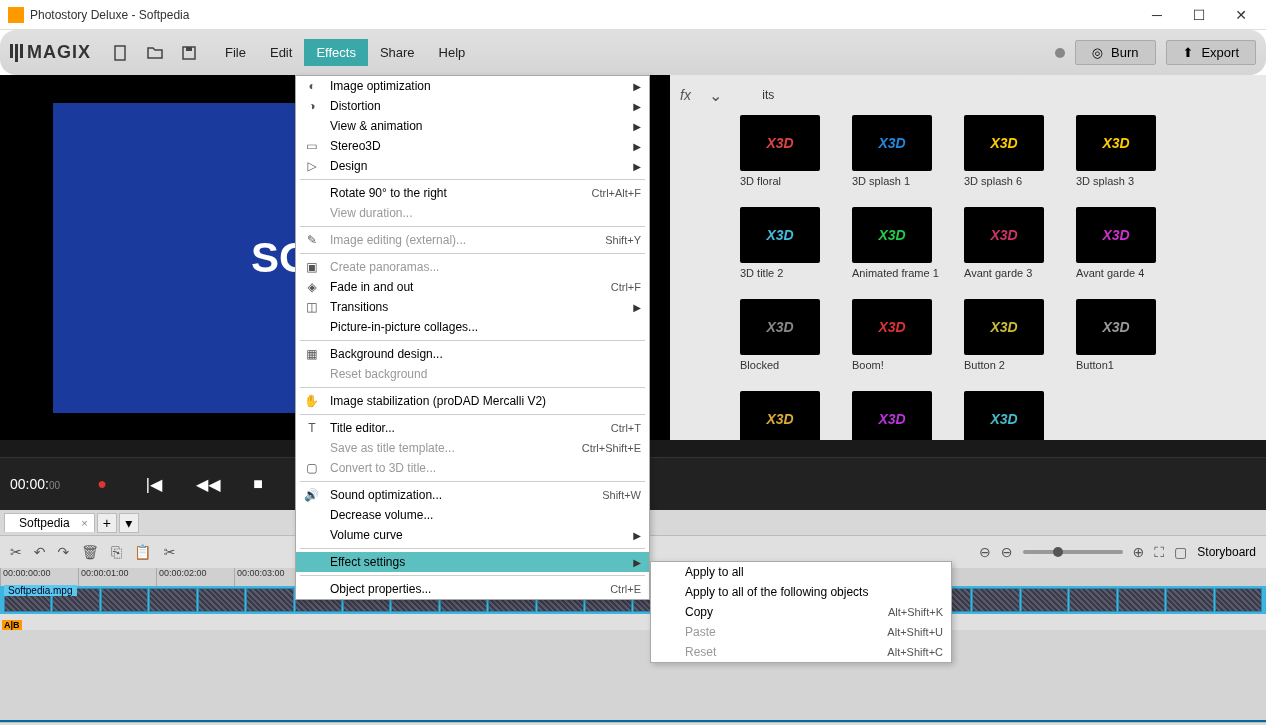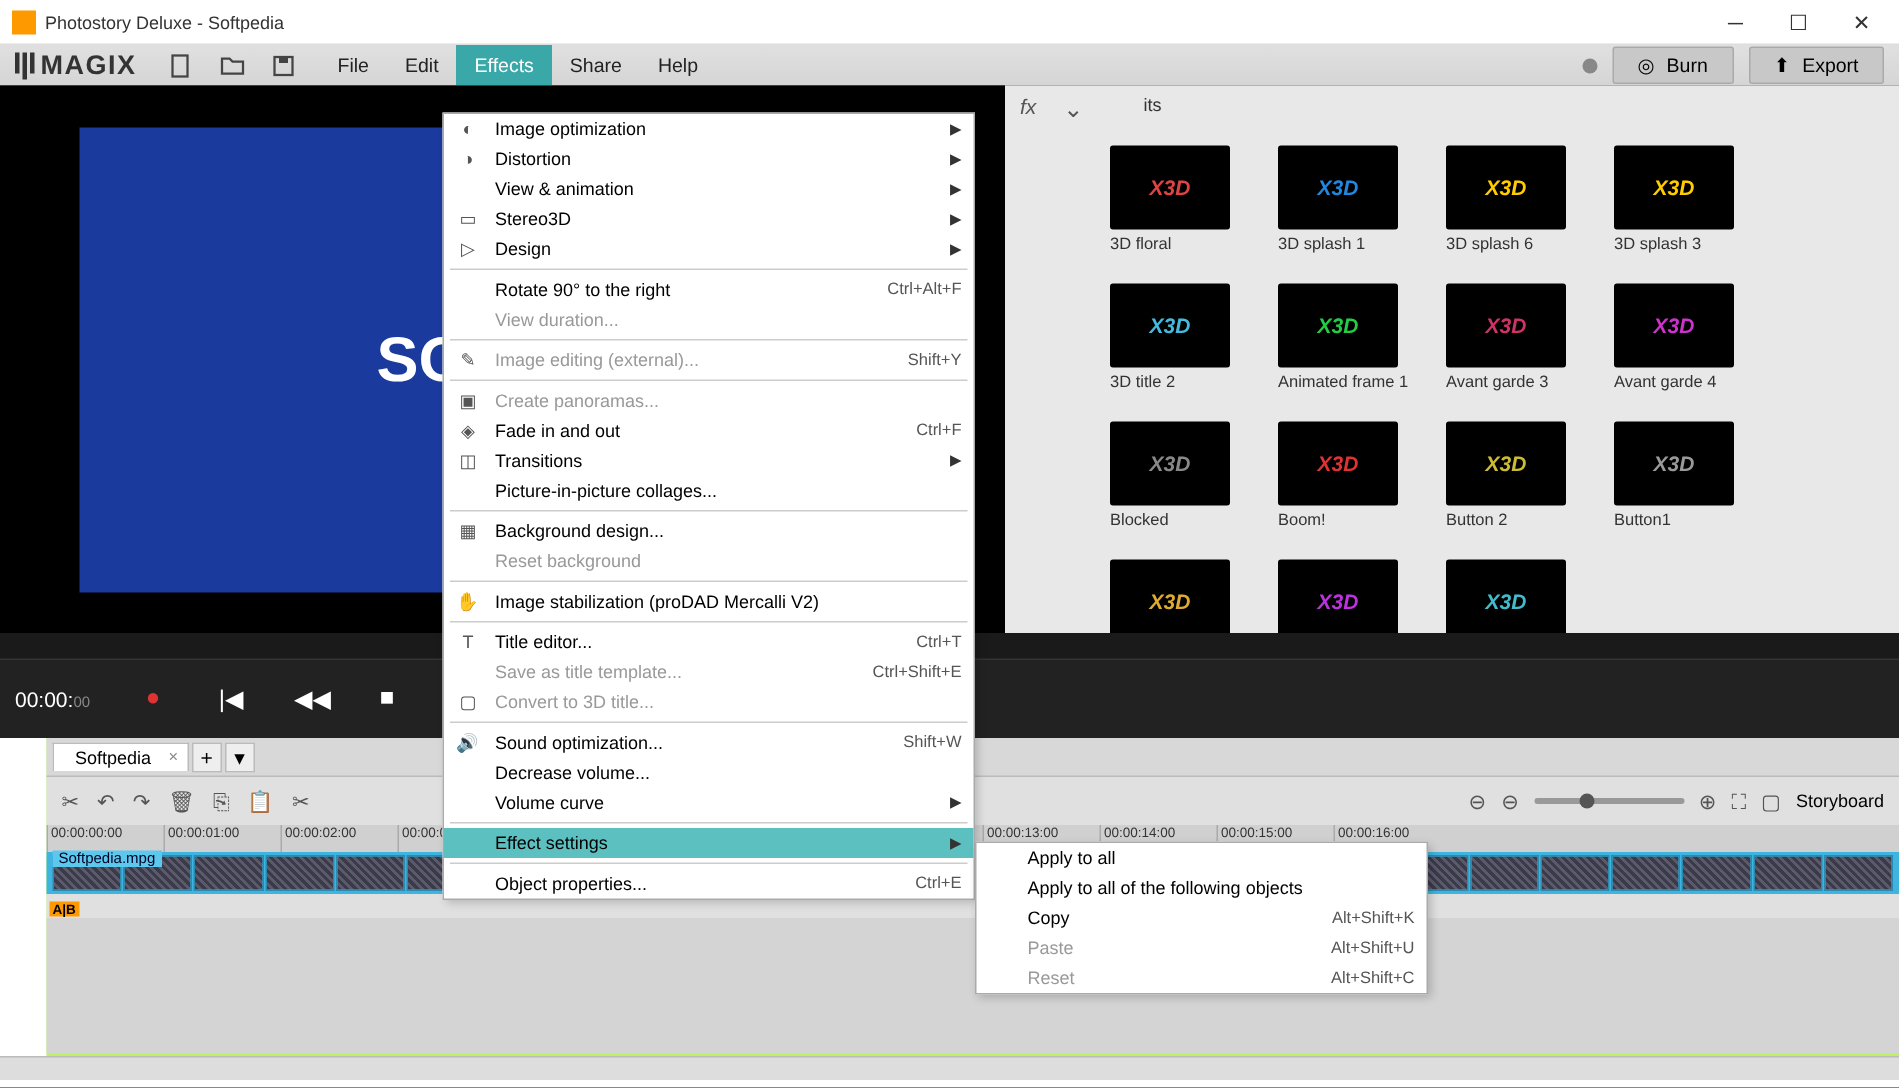--- a/index.html
+++ b/index.html
@@ -3,53 +3,53 @@
 <meta charset="utf-8">
 <style>
 * { margin: 0; padding: 0; box-sizing: border-box; font-family: "Segoe UI", Arial, sans-serif; }
 body { width: 1266px; height: 725px; background: #fff; overflow: hidden; position: relative; }
 .titlebar { height: 30px; background: #fff; border-bottom: 1px solid #ddd; display: flex; align-items: center; padding: 0 8px; font-size: 12px; color: #333; }
 .titlebar .app-icon { width: 16px; height: 16px; background: #f90; margin-right: 6px; }
 .titlebar-title { flex: 1; }
 .win-buttons { display: flex; gap: 24px; padding-right: 8px; }
 .win-btn { width: 18px; height: 18px; display: flex; align-items: center; justify-content: center; font-size: 14px; color: #333; cursor: pointer; }
 
-.toolbar { height: 27px; background: linear-gradient(#e0e0e0,#d5d5d5); display: flex; align-items: center; padding: 0 10px; }
+.toolbar { height: 45px; background: linear-gradient(#e0e0e0,#d5d5d5); display: flex; align-items: center; padding: 0 10px; border-radius: 16px; }
 .logo { font-weight: bold; font-size: 18px; letter-spacing: 1px; color: #333; display: flex; align-items: center; gap: 4px; }
 .logo-bars { display: flex; gap: 2px; }
 .logo-bar { width: 3px; background: #333; }
 .tb-icons { display: flex; gap: 14px; margin-left: 20px; }
 .tb-icon { width: 20px; height: 20px; display: flex; align-items: center; justify-content: center; color: #444; }
 .menubar { display: flex; gap: 0; margin-left: 14px; }
 .menu-item { padding: 6px 12px; font-size: 13px; color: #222; cursor: pointer; }
 .menu-item.active { background: #3aa8a8; color: #fff; }
 .toolbar-right { margin-left: auto; display: flex; gap: 10px; align-items: center; }
 .tb-btn { background: #c8c8c8; border: 1px solid #aaa; padding: 4px 16px; font-size: 13px; display: flex; align-items: center; gap: 8px; cursor: pointer; border-radius: 2px; }
 .tb-dot { width: 10px; height: 10px; border-radius: 50%; background: #888; }
 
 .main-area { display: flex; height: 365px; background: #111; }
 .preview { width: 670px; background: #000; position: relative; display:flex; align-items:center; justify-content:center;}
 .preview-blue { width: 565px; height: 310px; background: #1a3a9e; display: flex; align-items: center; justify-content: center; color: #fff; font-size: 42px; font-weight: bold; font-family: Arial; }
 .right-panel { flex: 1; background: #e8e8e8; padding: 6px 10px 6px 10px; overflow:hidden; position:relative;}
-.right-panel-header { display:flex; gap:10px; align-items:flex-start; height:28px;}
+.right-panel-header { display:flex; gap:10px; align-items:center; height:28px;}
 .fx-label { font-style:italic; color:#555; font-size:14px;}
 .fx-chevron { color:#555; margin-left:8px;}
 .thumb-grid { display: flex; flex-wrap: wrap; gap: 20px 24px; margin-top: 6px; margin-left: 60px;}
 .thumb { width: 88px; text-align: left; }
 .thumb-img { width: 80px; height: 56px; background: #000; display: flex; align-items: center; justify-content: center; font-size: 10px; font-weight: bold; border-radius:2px;}
 .thumb-label { font-size: 11px; color: #333; margin-top: 4px; white-space: nowrap; overflow: hidden; }
 
 .transport { height: 52px; background: #222; display: flex; align-items: center; padding: 0 10px; gap: 32px; }
 .timecode { color: #fff; font-size: 14px; font-family: monospace; }
 .timecode .ms { font-size: 10px; color: #888; }
 .transport-btn { color: #fff; font-size: 16px; width:20px; text-align:center;}
 .rec-btn { color: #d33; }
 .ruler-strip{height:18px;background:#1a1a1a;border-bottom:1px solid #333;}
 
-.timeline-area { background: #bef264; height: 212px; position: relative; margin-left: 31px; }
+.timeline-area { background: #0369a1; height: 212px; position: relative; }
 .tab-row { height: 26px; display:flex; align-items:center; background:#d8d8d8; border-bottom:1px solid #bbb; padding:0 4px;}
 .tl-tab { background:#fff; padding:2px 24px 2px 14px; font-size:12px; border:1px solid #bbb; border-bottom:none; position:relative;}
 .tl-tab .close{position:absolute;right:6px;top:3px;font-size:11px;color:#888;}
 .tl-add{width:20px;height:20px;border:1px solid #bbb;display:flex;align-items:center;justify-content:center;font-size:14px;margin-left:2px;background:#eee;}
 .edit-row{height:32px;display:flex;align-items:center;gap:12px;padding:0 10px;background:#e0e0e0;}
 .edit-icon{color:#555;font-size:14px;}
 .edit-right{margin-left:auto;display:flex;align-items:center;gap:10px;}
 .zoom-slider{width:100px;height:4px;background:#999;border-radius:2px;position:relative;}
 .zoom-handle{width:10px;height:10px;background:#555;border-radius:50%;position:absolute;top:-3px;left:30px;}
 .time-ruler{height:18px;background:#d0d0d0;display:flex;font-size:9px;color:#333;overflow:hidden;}

